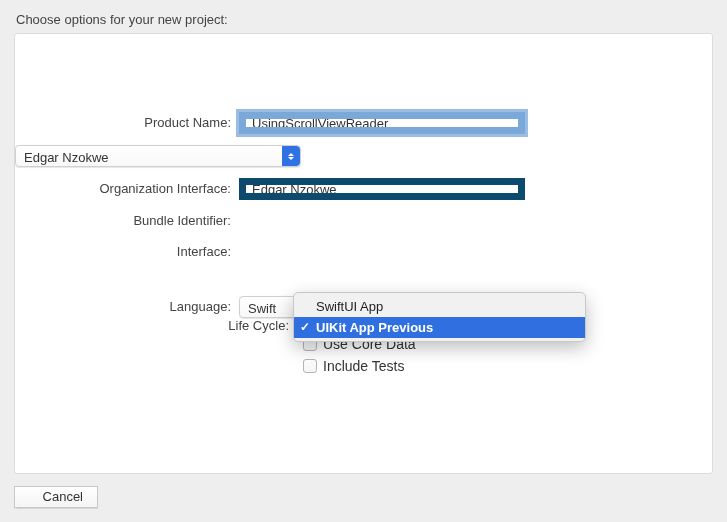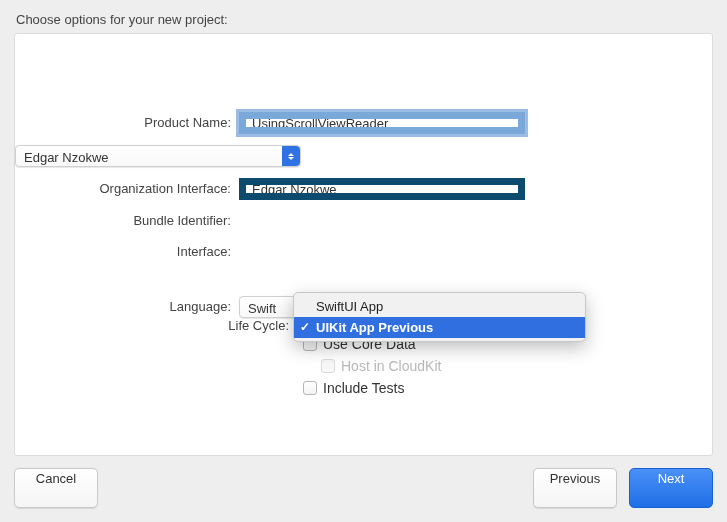--- a/index.html
+++ b/index.html
@@ -180,24 +180,24 @@
   
   .footer {
     display: flex;
     justify-content: space-between;
     align-items: center;
     padding-top: 12px;
     gap: 12px;
   }
   .btn {
     min-width: 84px;
-    height: 40px;
-    border-radius: 5px;
-    font-size: 13px;
-    text-align: center;
+    height: 22px;
+    border-radius: 0;
+    font-size: 13px;
+    text-align: right;
     line-height: 20px;
     padding: 0 14px;
     cursor: default;
   }
   .btn.secondary {
     background: linear-gradient(#ffffff,#f4f4f4);
     border: 0.5px solid #c9c9c9;
     color: #333;
     box-shadow: 0 0.5px 1px rgba(0,0,0,0.1);
   }
@@ -293,33 +293,25 @@
             <span class="arrows"></span>
           </div>
         </div>
       </div>
 
       <div class="checks-block">
         <div class="checkbox-row">
           <div class="checkbox"></div>
           <div class="check-label">Use Core Data</div>
         </div>
-        <div class="checkbox-row nested">
-          <div class="checkbox disabled"></div>
-          <div class="check-label disabled">Host in CloudKit</div>
-        </div>
         <div class="checkbox-row">
           <div class="checkbox"></div>
           <div class="check-label">Include Tests</div>
         </div>
       </div>
 
     </div>
   </div>
 
   <div class="footer">
     <div class="btn secondary">Cancel</div>
-    <div class="footer-right">
-      <div class="btn secondary">Previous</div>
-      <div class="btn primary">Next</div>
-    </div>
   </div>
 </div>
 
 </body></html>

